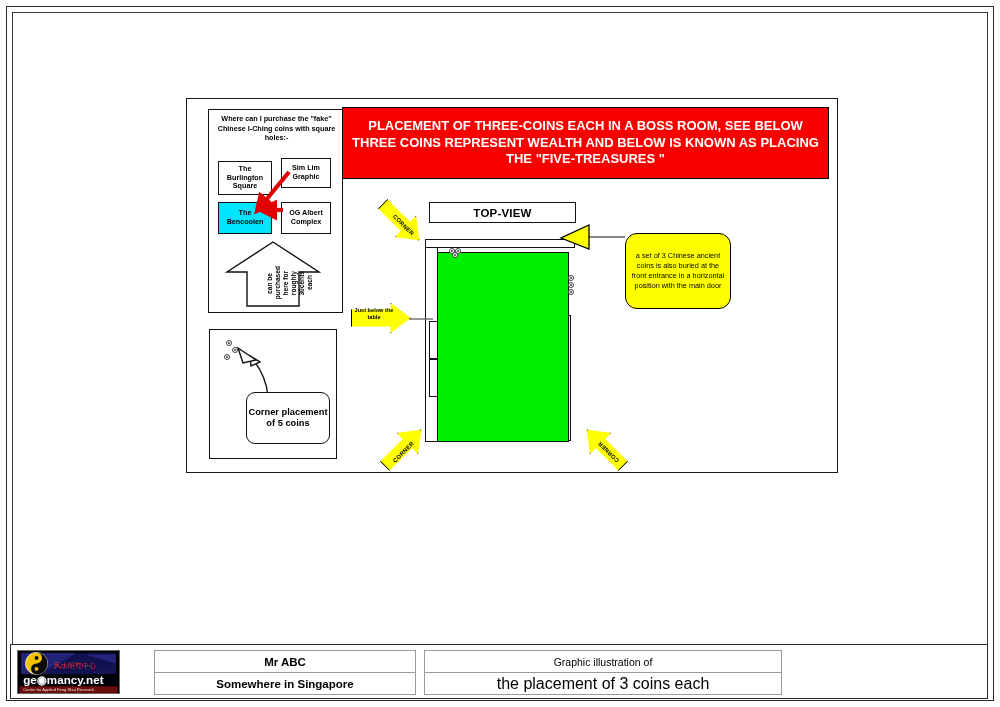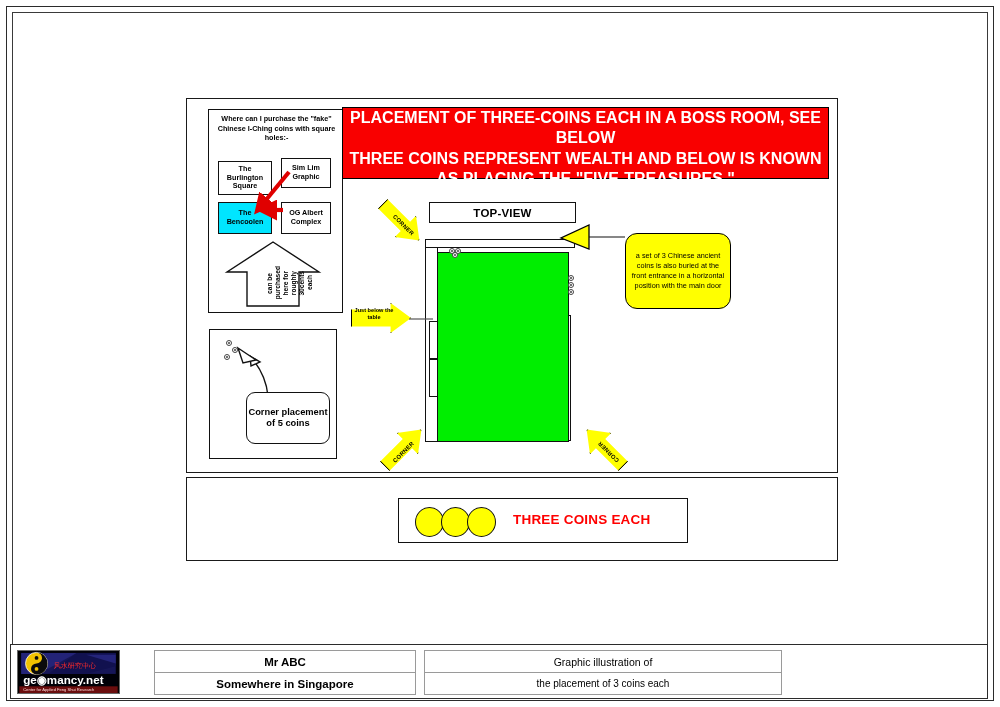--- a/index.html
+++ b/index.html
@@ -125,23 +125,23 @@
 
   
   .red-banner {
     position: absolute;
     left: 155px; top: 8px;
     width: 487px; height: 72px;
     background: #f90000;
     border: 1px solid #000;
     box-sizing: border-box;
     display: flex; flex-direction: column;
-    align-items: center; 
+    align-items: center; justify-content: center;
     color: #ffffff;
-    font-size: 16px; font-weight: bold;
+    font-size: 13px; font-weight: bold;
     text-align: center;
     line-height: 1.28;
     padding: 0 4px;
   }
 
   
   .topview-label {
     position: absolute;
     left: 242px; top: 103px;
     width: 147px; height: 21px;
@@ -297,21 +297,21 @@
   .tb-client-loc {
     left: 115px; top: 27px; width: 262px; height: 23px;
     font-size: 11.5px; font-weight: bold;
   }
   .tb-desc1 {
     left: 385px; top: 5px; width: 358px; height: 23px;
     font-size: 10.5px;
   }
   .tb-desc2 {
     left: 385px; top: 27px; width: 358px; height: 23px;
-    font-size: 10px;
+    font-size: 16px;
   }
 </style>
 </head>
 <body>
 
 <div id="page">
 
   <div class="outer-frame"></div>
   <div class="outer-frame-inner"></div>
 
@@ -408,28 +408,20 @@
     </svg>
 
     <svg style="position:absolute;left:372px;top:124px;width:32px;height:28px;overflow:visible;">
       <path d="M30 2 L30 26 L2 15 Z" fill="#ffff00" stroke="#000" stroke-width="1.3"></path>
       <line x1="30" y1="14" x2="66" y2="14" stroke="#111" stroke-width="1.1"></line>
     </svg>
 
     <div class="yellow-callout">a set of 3 Chinese ancient coins is also buried at the front entrance in a horizontal position with the main door</div>
   </div>
 
-  <div class="legend-panel">
-    <div class="legend-inner">
-      <div class="legend-coin" style="left:16px;"></div>
-      <div class="legend-coin" style="left:42px;"></div>
-      <div class="legend-coin" style="left:68px;"></div>
-      <div class="legend-text">THREE COINS EACH</div>
-    </div>
-  </div>
 
   <div class="titleblock">
 
     <div class="tb-logo">
       <svg viewBox="0 0 103 44" style="width:100%;height:100%;display:block;">
         <rect x="0" y="0" width="103" height="44" fill="#000007"></rect>
         <g opacity="0.85">
           <rect x="2" y="2" width="99" height="22" fill="#1b1b66"></rect>
           <path d="M2 2 L60 2 L20 24 L2 24 Z" fill="#2a2a8c"></path>
           <path d="M60 2 L101 2 L101 16 L70 24 L30 24 Z" fill="#15155c"></path>

